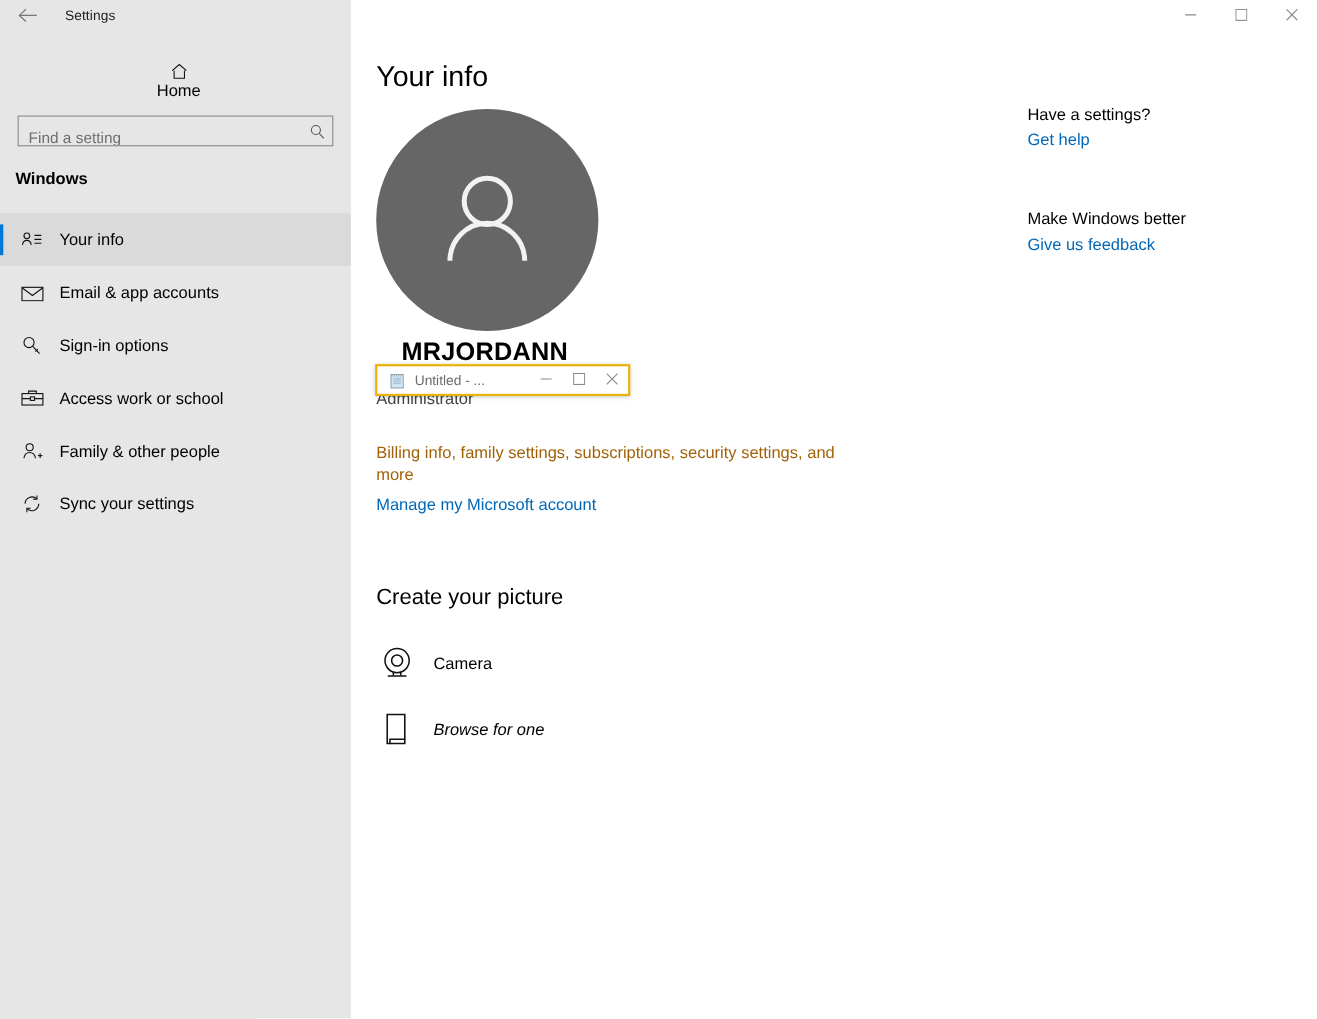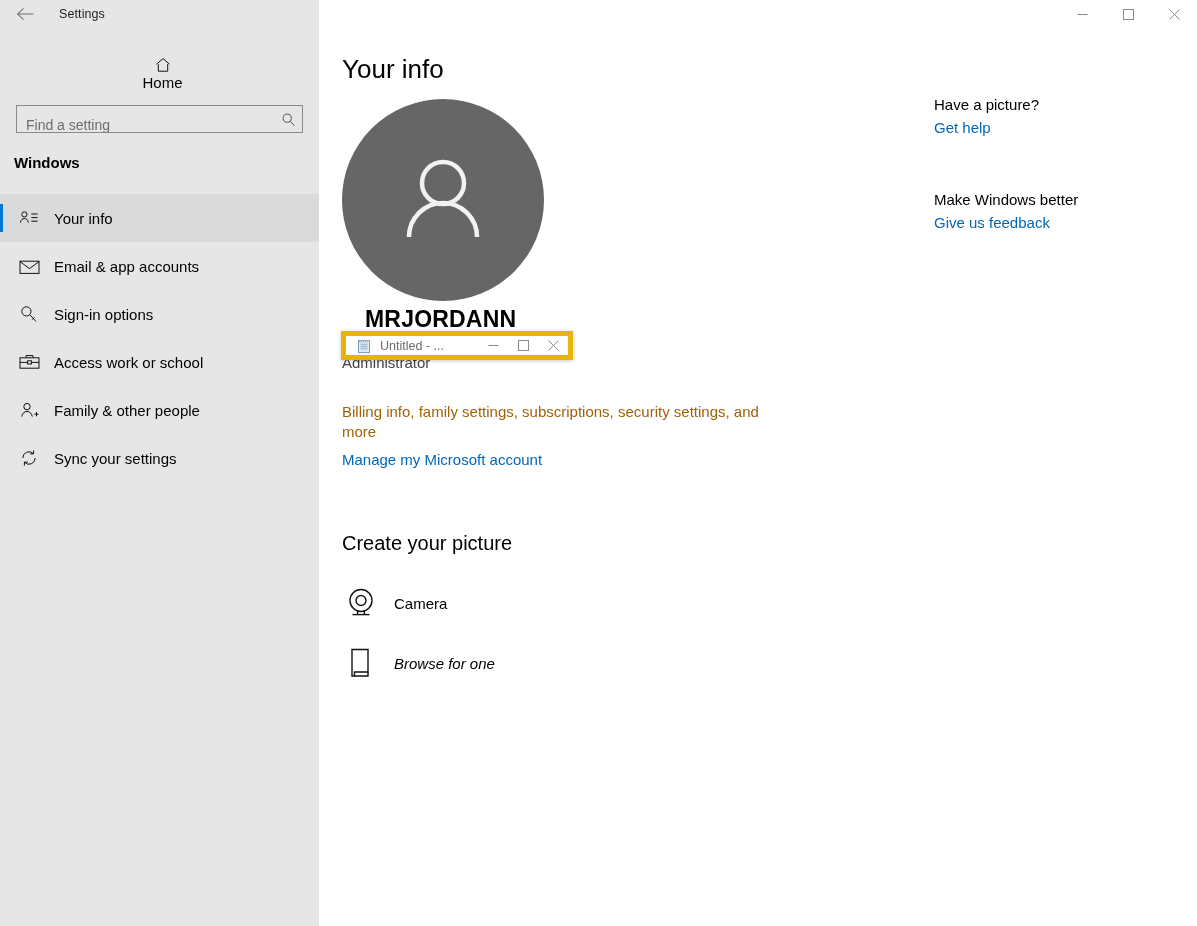--- a/index.html
+++ b/index.html
@@ -252,21 +252,21 @@
     cursor: pointer;
   }
   .help-group-2 { margin-top: 54px; }
 
   
   .notepad {
     position: absolute;
     left: 341px; top: 331px;
     width: 232px; height: 29px;
     background: #ffffff;
-    border: 5px solid #eab308;
+    border: 2px solid #eab308;
     box-shadow: 0 1px 4px rgba(0,0,0,.22);
     display: flex; align-items: center;
     z-index: 40;
   }
   .np-icon {
     width: 16px; height: 16px;
     margin-left: 10px;
     flex: none;
   }
   .np-title {
@@ -427,21 +427,21 @@
         <svg width="28" height="34" viewBox="0 0 28 34">
           <path d="M5 3.5 H21 V26 H7.5 V30 H5 Z" fill="none" stroke="#111" stroke-width="1.4"></path>
           <path d="M21 26 L21 30 H7.5" fill="none" stroke="#111" stroke-width="1.4"></path>
         </svg>
       </span>
       <span class="po-label">Browse for one</span>
     </div>
 
     <div class="helprail">
       <div class="help-group">
-        <div class="help-heading">Have a picture?</div>
+        <div class="help-heading">Have a settings?</div>
         <a class="help-link" href="#">Get help</a>
       </div>
       <div class="help-group help-group-2">
         <div class="help-heading">Make Windows better</div>
         <a class="help-link" href="#">Give us feedback</a>
       </div>
     </div>
 
   </div>
 

